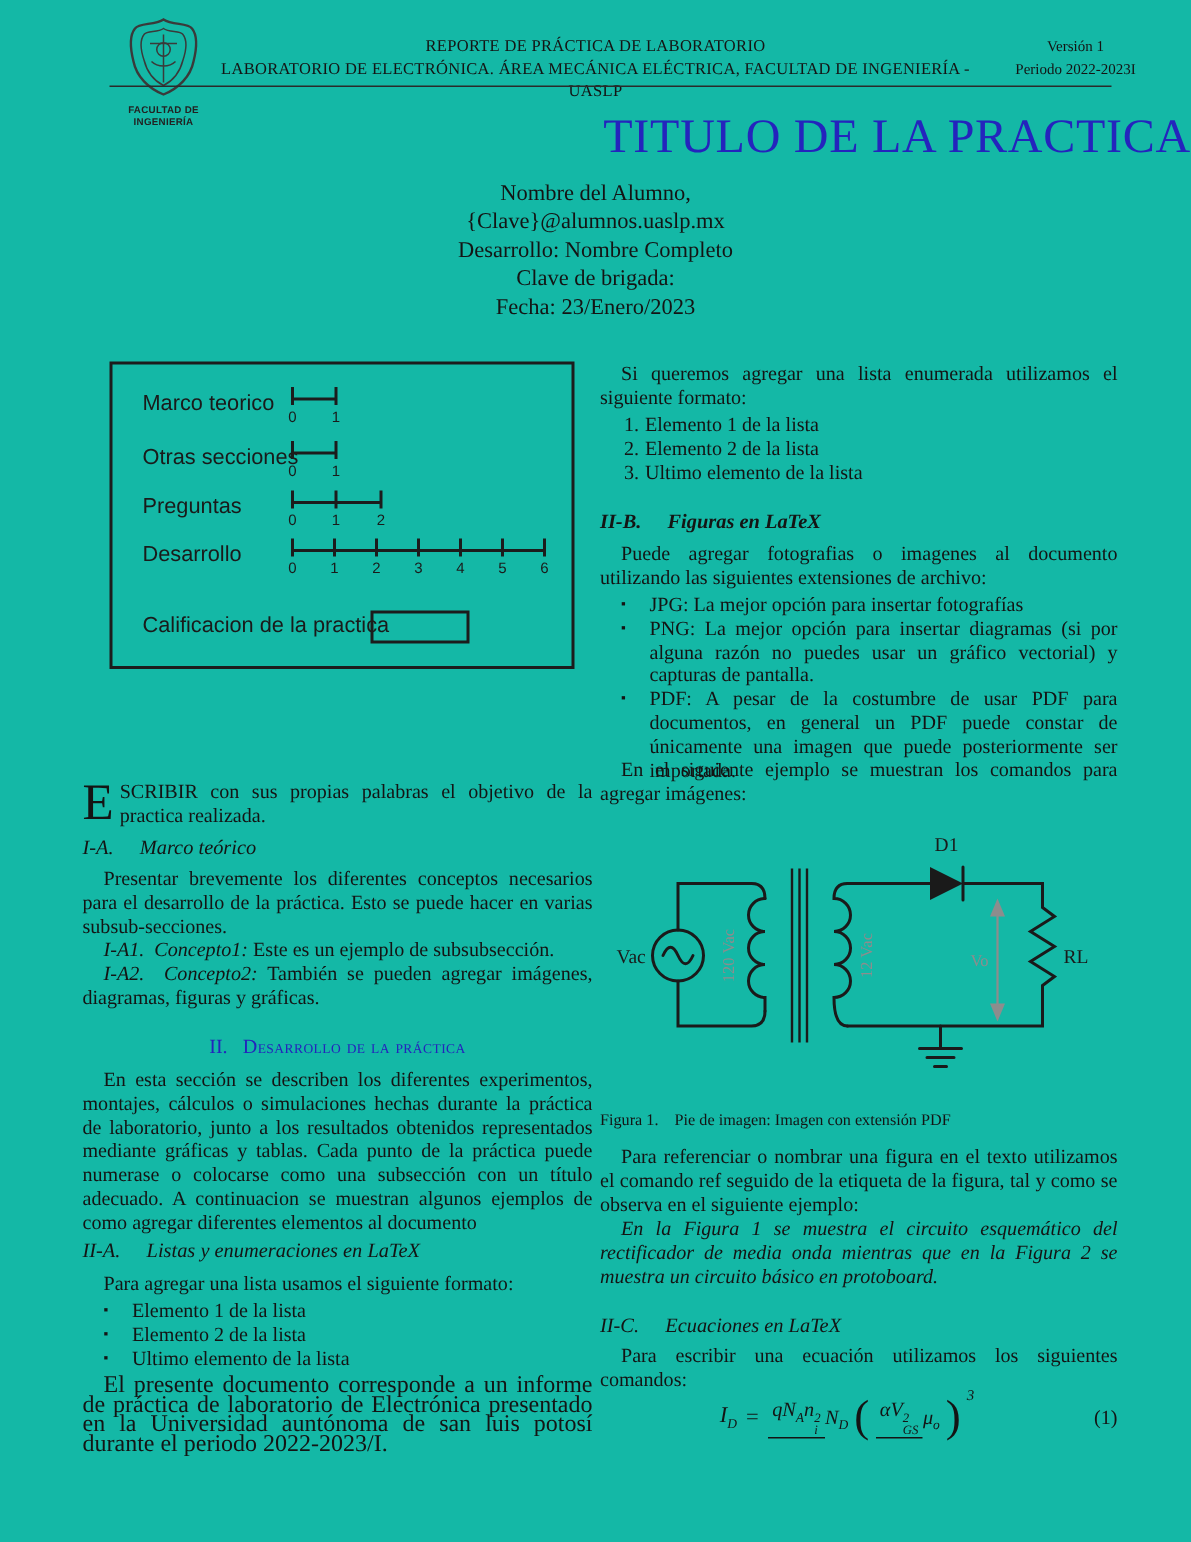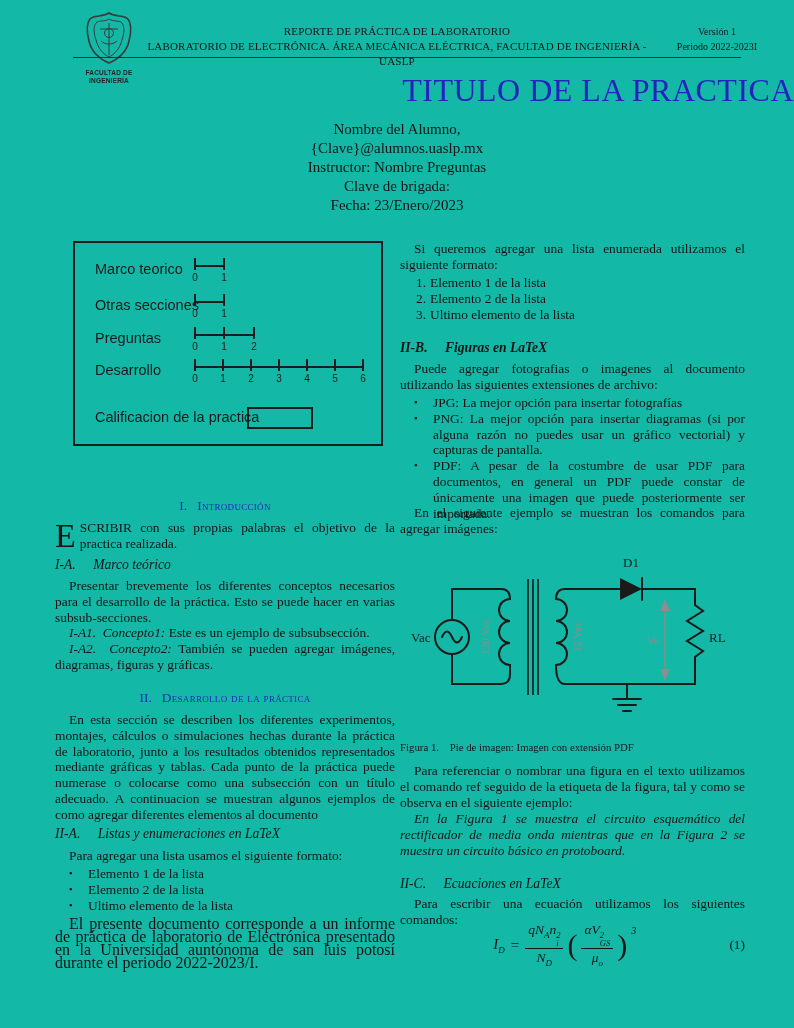--- a/index.html
+++ b/index.html
@@ -60,21 +60,21 @@
   .circuit .thin { fill:none; stroke:#1a1a1a; stroke-width:1.6; }
   .circuit .lbl { font-family:"Liberation Serif","DejaVu Serif",serif; font-size:13px; fill:#1a1a1a; }
   .circuit .glbl { font-family:"Liberation Serif","DejaVu Serif",serif; font-size:11px; fill:#8d8d8d; }
   .circuit .gray { stroke:#8d8d8d; fill:none; stroke-width:1.5; }
   .circuit .grayfill { fill:#8d8d8d; }
 
   
   .equation { position:absolute; display:flex; align-items:center; font-style:italic; font-size:15px; }
   .eq-body { flex:1; display:flex; align-items:center; justify-content:center; gap:4px; }
   .eq-rel { font-style:normal; padding:0 2px; }
-  .frac { display:inline-flex; flex-direction:column; text-align:center; font-size:13.5px; vertical-align:middle;align-items:center; }
+  .frac { display:inline-flex; text-align:center; font-size:13.5px; vertical-align:middle;align-items:center; }
   .frac .num { border-bottom:1.2px solid #141414; padding:0 3px 1px; }
   .frac .den { padding-top:1px; }
   sub,sup { font-size:9px; font-style:italic; }
   .ss { display:inline-flex; flex-direction:column; font-size:8.5px; line-height:8px; vertical-align:-4px; text-align:left; }
   .paren { font-size:30px; font-style:normal; font-weight:400; line-height:30px; }
   .outer-exp { position:relative; top:-15px; font-size:10px; }
   .eq-tag { font-style:normal; font-size:13.4px; }
 </style>
 </head>
 <body>
@@ -104,21 +104,21 @@
     <div>Periodo 2022-2023I</div>
   </div>
 
   <div class="hdr-rule"></div>
 
   <div class="doc-title">TITULO DE LA PRACTICA</div>
 
   <div class="authors">
     <div>Nombre del Alumno,</div>
     <div>{Clave}@alumnos.uaslp.mx</div>
-    <div>Instructor: Nombre Preguntas</div>
+    <div>Desarrollo: Nombre Completo</div>
     <div>Clave de brigada:</div>
     <div>Fecha: 23/Enero/2023</div>
   </div>
 
   <div class="rubric-box">
     <span class="rub-label" style="top:18px;">Marco teorico</span>
     <svg class="numline" style="left:118px; top:11px;" width="44" height="30">
       <line x1="2" y1="12" x2="31" y2="12"></line>
         <line x1="2" y1="4" x2="2" y2="16"></line>
         <line x1="31" y1="4" x2="31" y2="16"></line>
@@ -162,24 +162,20 @@
       <text x="86" y="27">3</text>
       <text x="114" y="27">4</text>
       <text x="142" y="27">5</text>
       <text x="170" y="27">6</text>
     </svg>
 
     <span class="rub-label" style="top:166px;">Calificacion de la practica</span>
     <div class="score-rect"></div>
   </div>
 
-  <div class="blk lcol sec-head" style="top:498px;">
-    <span>I.</span>&nbsp;&nbsp;
-    <span class="sc">Introducción</span>
-  </div>
 
   <div class="blk lcol" style="top:520px;">
     <span class="dropcap">E</span>
     <span>SCRIBIR con sus propias palabras el objetivo de la practica realizada.</span>
   </div>
 
   <div class="blk lcol sub-head" style="top:557px;">
     <span class="sub-num">I-A.</span>
     <span>Marco teórico</span>
   </div>

